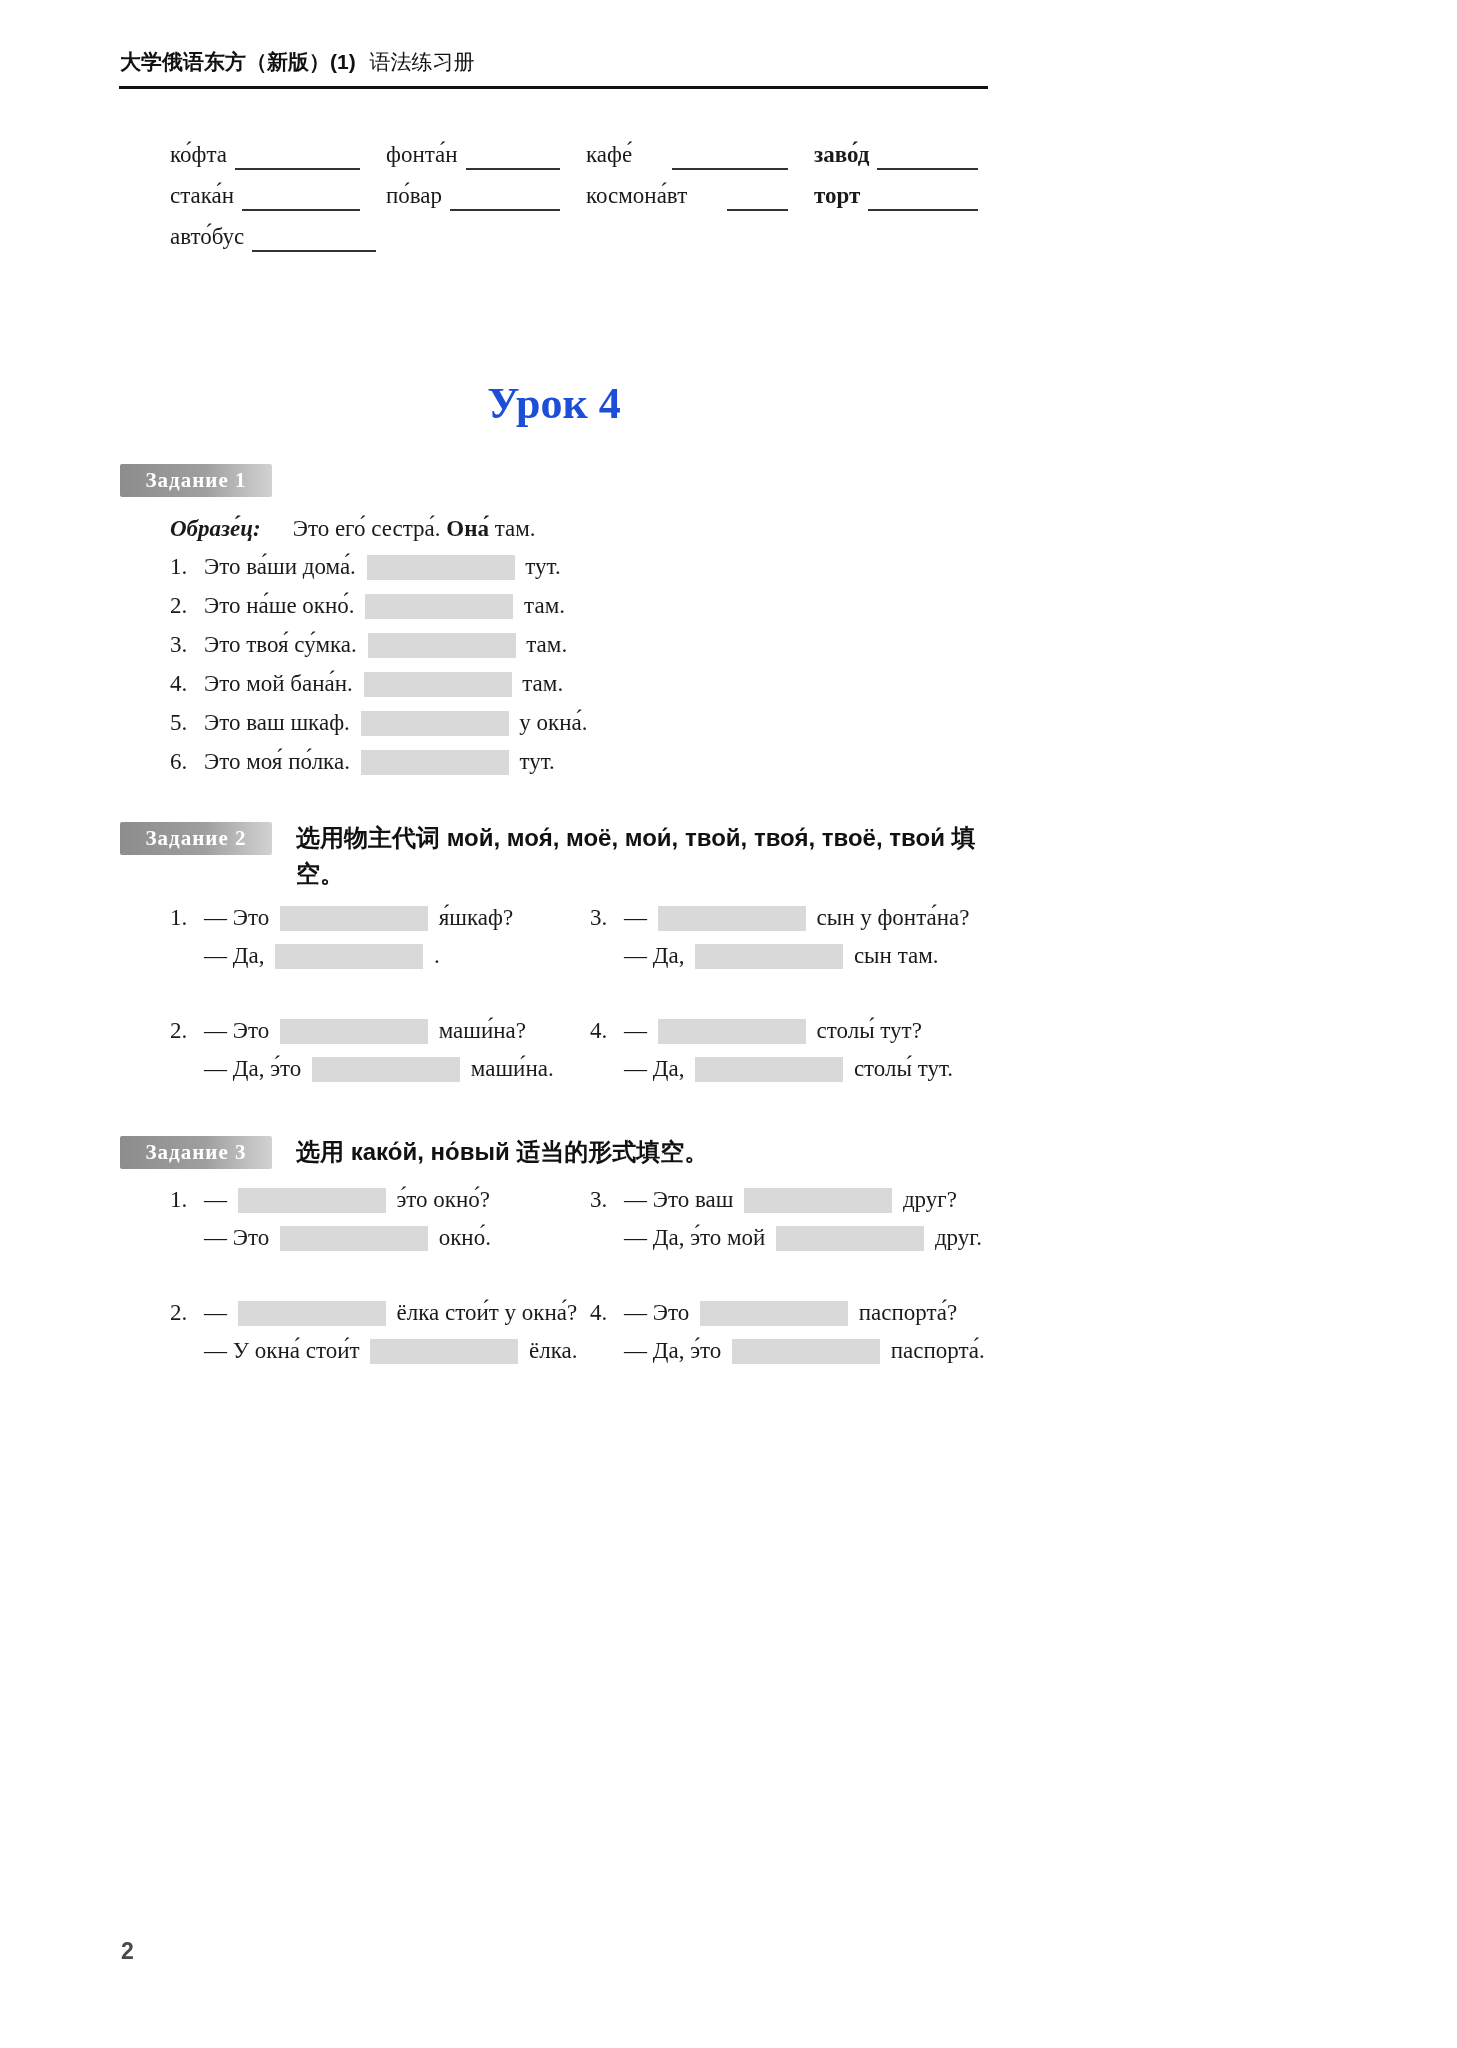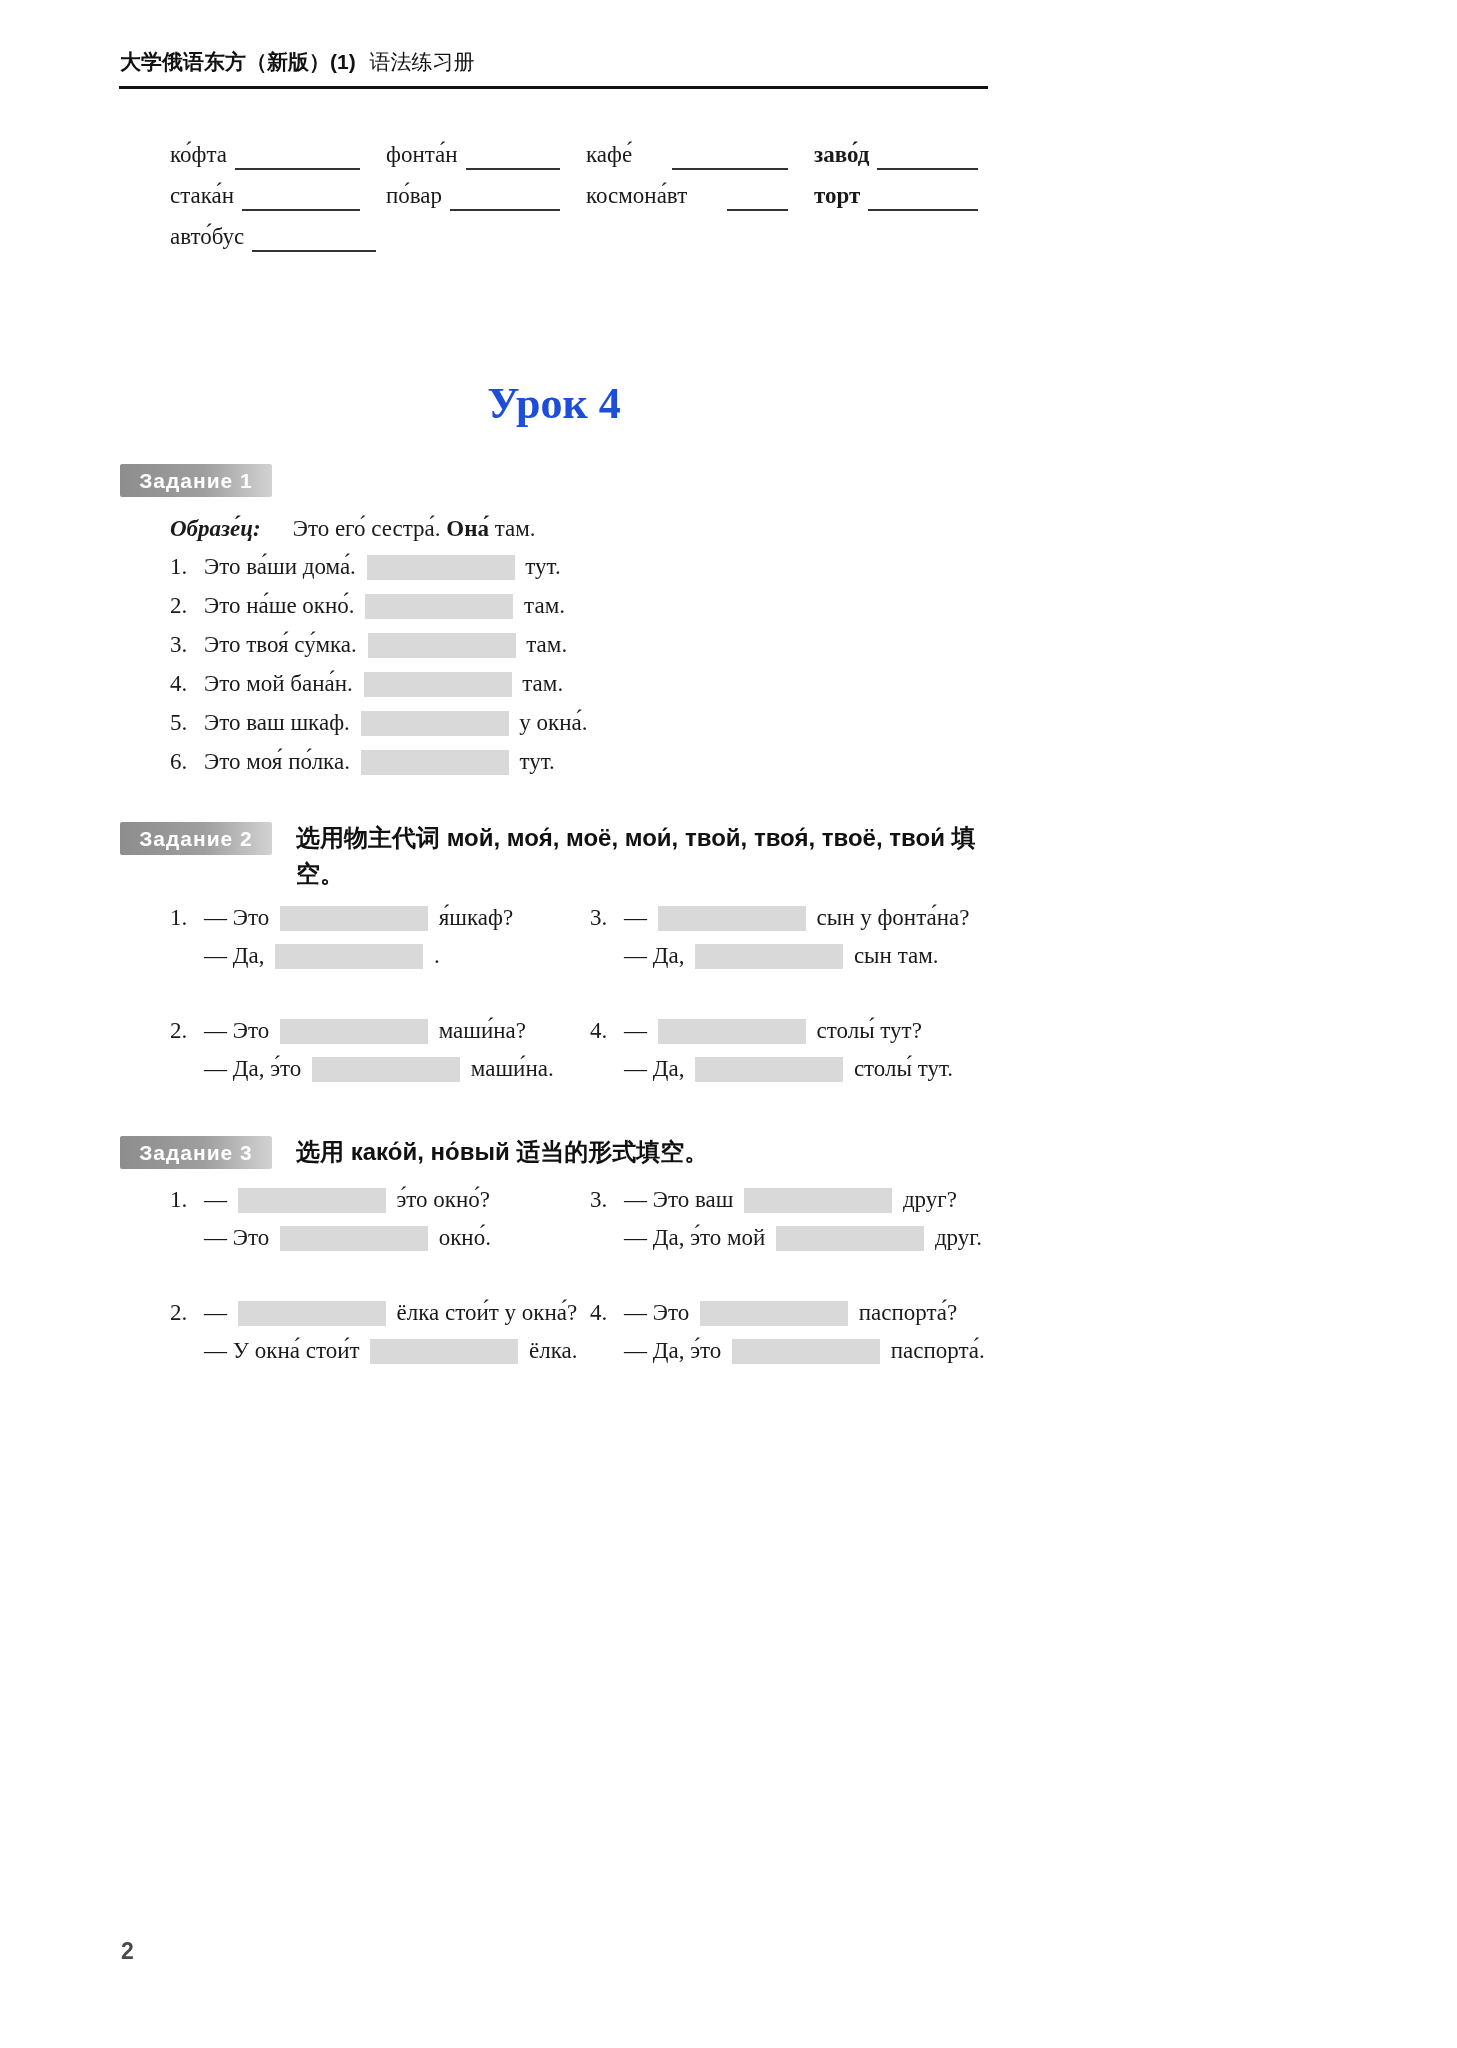--- a/index.html
+++ b/index.html
@@ -23,21 +23,21 @@
   .wl-row .wl-cell:nth-child(4){ width:174px;font-weight:bold; }
   .wl-word { font-size:23px; line-height:30px; white-space:nowrap; }
   .wl-line { flex:1; border-bottom:2px solid #333; height:24px; margin-left:8px; margin-right:26px; }
   .wl-cell:last-child .wl-line { margin-right:10px; }
 
   .lesson-title { position:absolute; left:120px; top:378px; width:868px; text-align:center; font-size:44px; font-weight:bold; color:#1d4ed8; }
 
   .badge {
     position:absolute; left:120px; width:152px; height:33px;
     background:linear-gradient(90deg,#8d8d8d 0%,#9e9e9e 55%,#d2d2d2 100%);
-    color:#fff; font-family:Liberation Sans, sans-serif; font-weight:bold; font-size:21px;
+    color:#fff; font-family:Liberation Serif, serif; font-weight:bold; font-size:21px;
     display:flex; align-items:center; justify-content:center; border-radius:2px; letter-spacing:1px;
   }
   #task1-badge { top:464px; }
   #task2-badge { top:822px; }
   #task3-badge { top:1136px; }
 
   .instr { position:absolute; left:296px; font-family:"Liberation Sans", sans-serif; font-weight:bold; font-size:24px; line-height:36px; color:#111; }
   #task1-instr { top:462px; width:760px; }
   #task2-instr { top:820px; width:724px; }
   #task3-instr { top:1134px; width:724px; }

